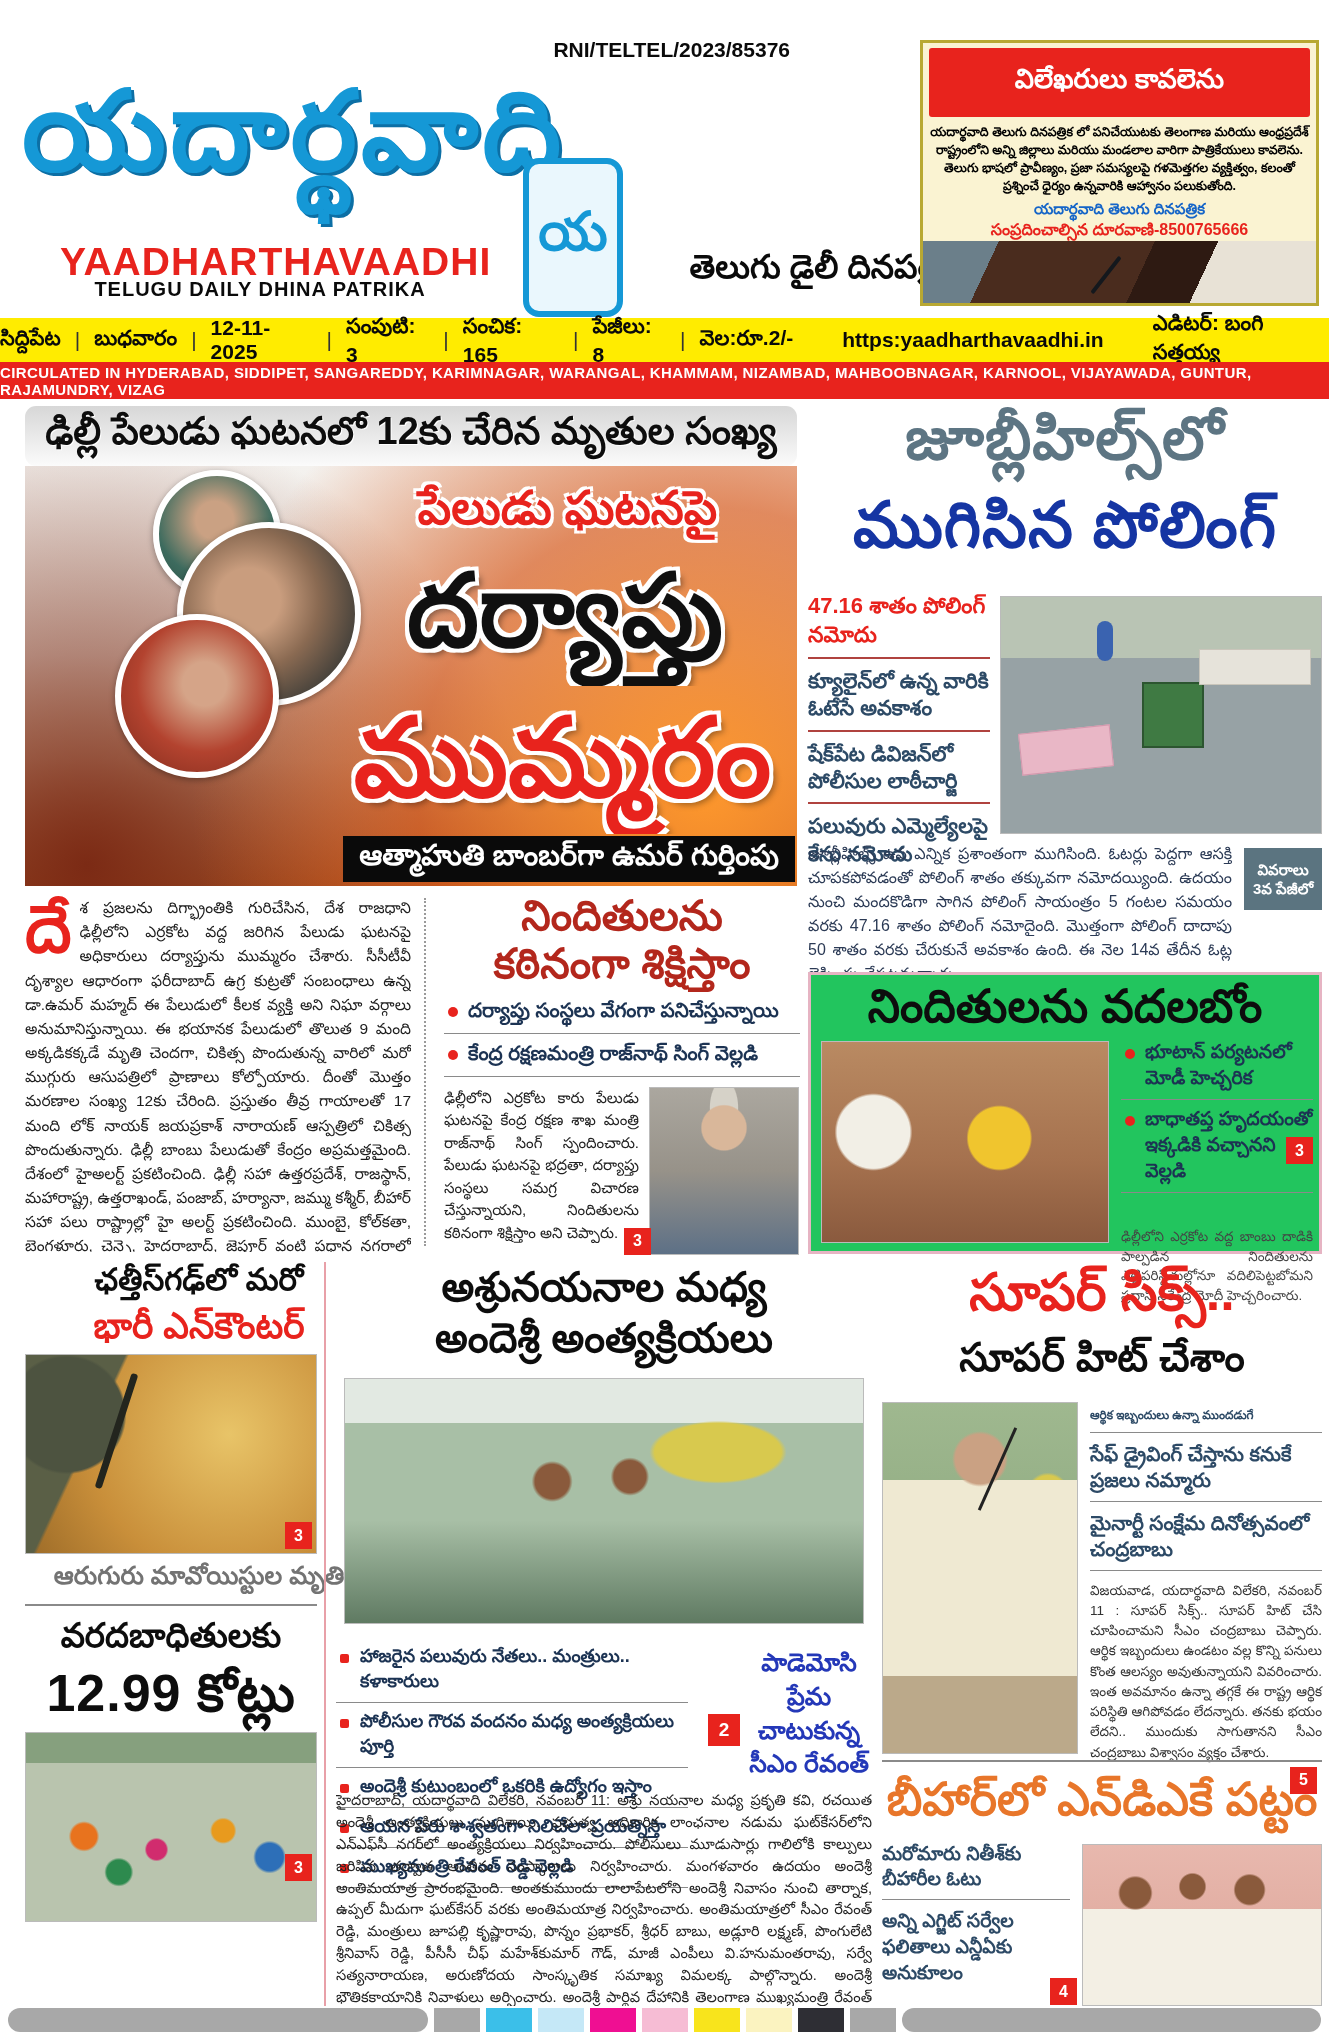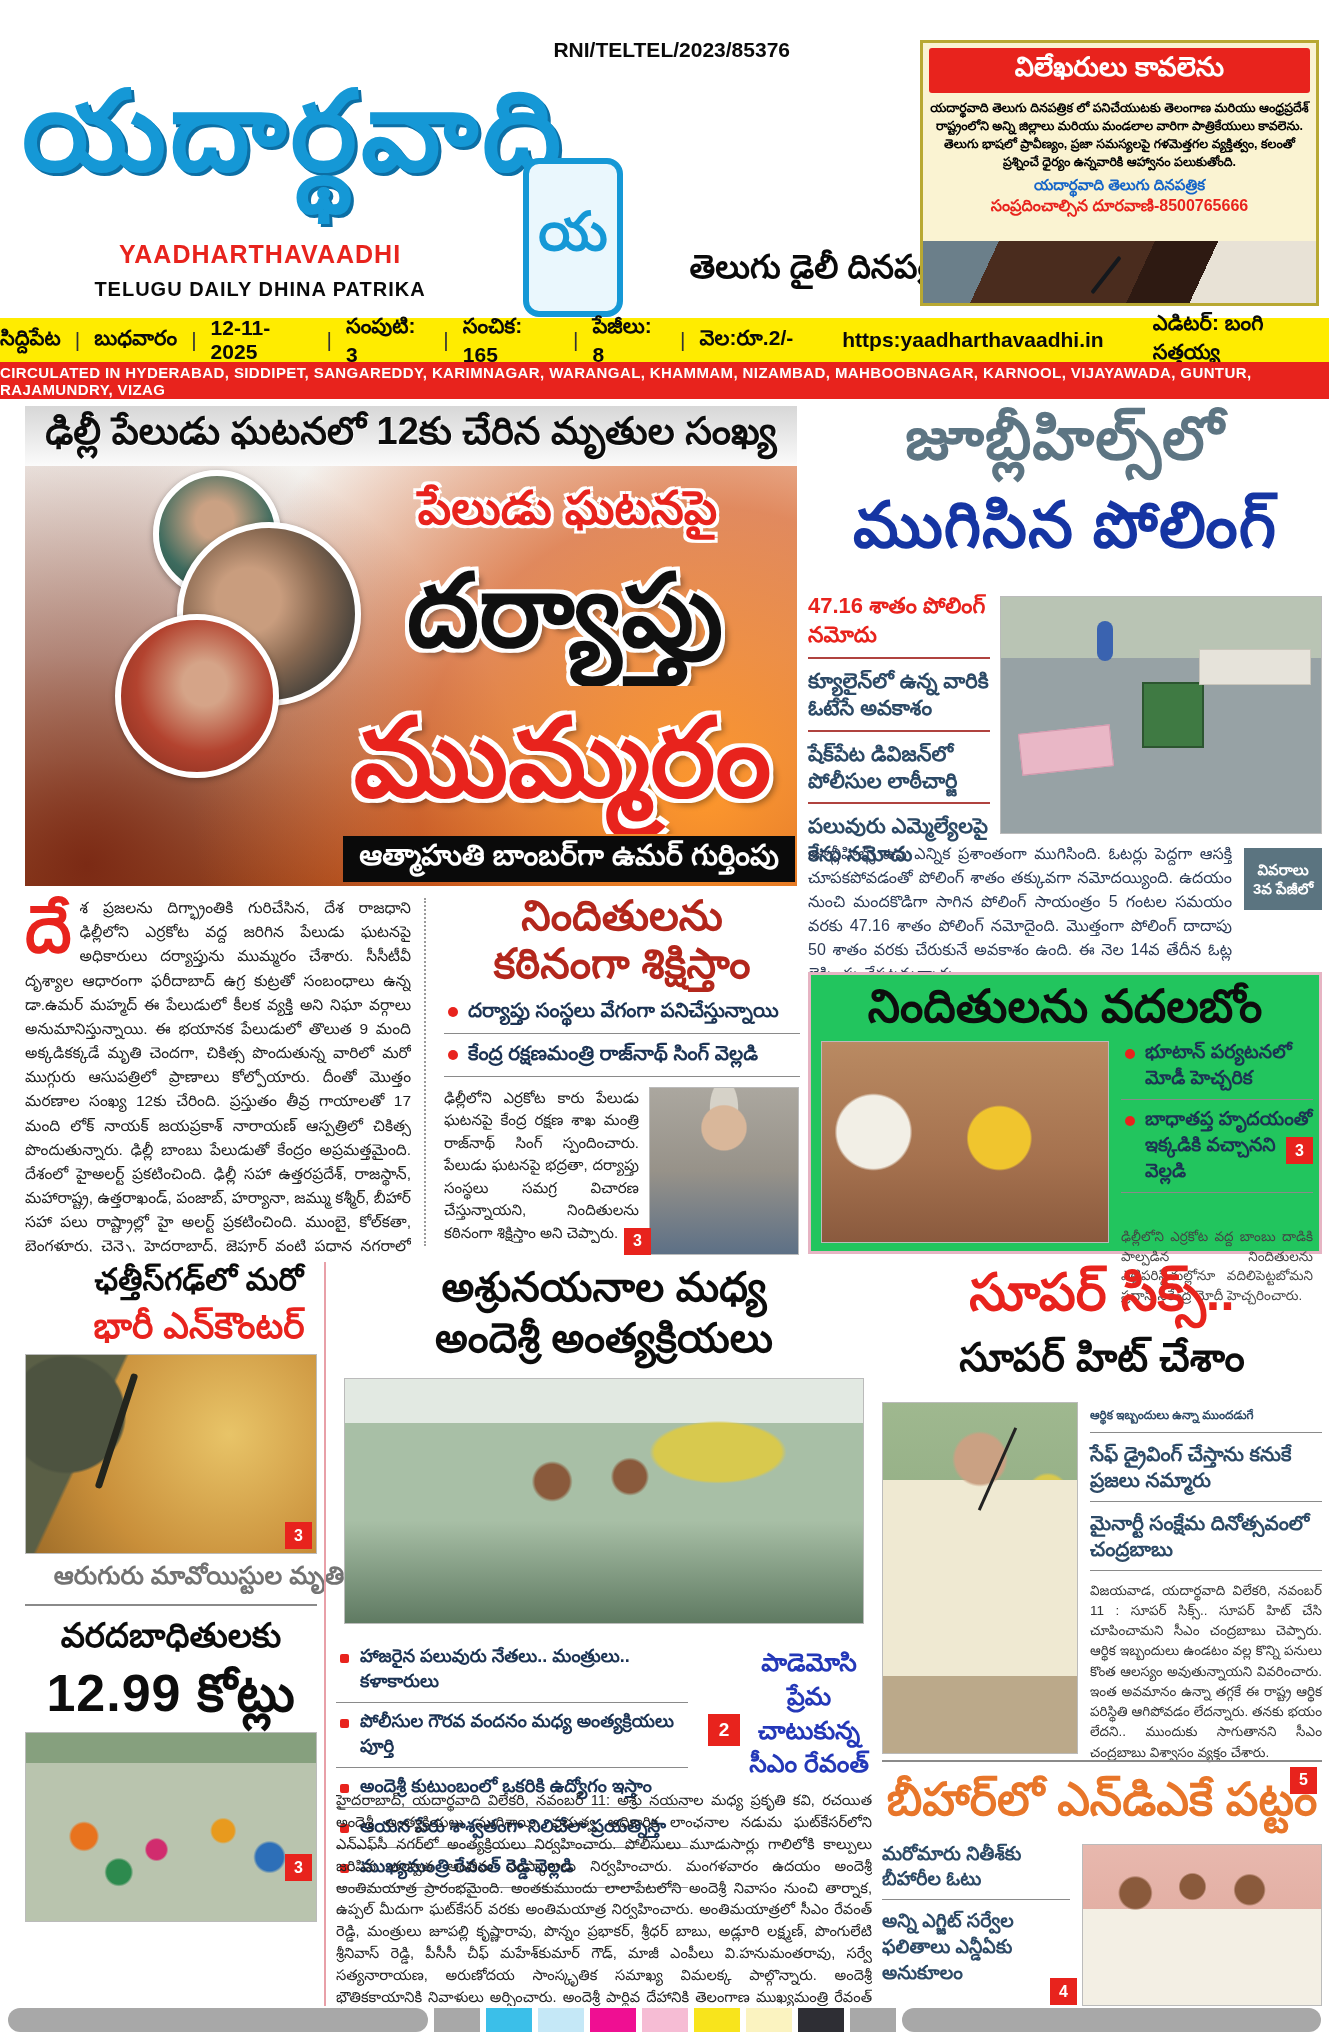--- a/index.html
+++ b/index.html
@@ -6,30 +6,30 @@
   .page{position:relative;width:1329px;height:2032px;margin:0 auto;background:#fff;
         font-family:"Liberation Sans","DejaVu Sans",sans-serif;overflow:hidden;color:#111;}
   .abs{position:absolute;}
   .ctr{text-align:center;}
   .jst{text-align:justify;}
 
   
   .rni{font-weight:bold;font-size:21px;color:#0a0a0a;text-align:right;}
   .mast-title{font-weight:800;font-size:112px;line-height:200px;color:#1598d6;white-space:nowrap;
               letter-spacing:4px;text-shadow:3px 3px 0 #0c6fa5;overflow:hidden;}
-  .mast-en{font-weight:800;font-size:25px;color:#e8231d;letter-spacing:1px;}
+  .mast-en{font-weight:800;font-size:39px;color:#e8231d;letter-spacing:1px;}
   .mast-tag{font-weight:800;font-size:20px;color:#0a0a0a;letter-spacing:1px;}
   .emblem{border:6px solid #1598d6;border-radius:16px;background:#eaf7fd;
           display:flex;align-items:center;justify-content:center;}
   .emblem span{font-size:54px;font-weight:800;color:#1598d6;}
   .mast-sub{font-weight:700;font-size:33px;color:#0a0a0a;}
 
   .ad-box{border:3px solid #b8a832;background:#faf3d2;box-sizing:border-box;overflow:hidden;}
   .ad-title{background:#e8231d;color:#fff;font-weight:800;font-size:27px;text-align:center;
-            margin:5px 6px 4px 6px;padding:4px 0;border-radius:3px;}
+            margin:5px 6px 4px 6px;padding:16px 0;border-radius:3px;}
   .ad-body{font-size:12.5px;line-height:1.45;color:#000000;padding:2px 2px;text-align:center;font-weight:600;}
   .ad-brand{color:#1565c8;font-weight:800;font-size:15px;text-align:center;margin-top:2px;}
   .ad-phone{color:#e8231d;font-weight:800;font-size:16px;text-align:center;}
   .ad-photo{position:absolute;left:0;right:0;bottom:0;height:62px;
             background:linear-gradient(115deg,#6b7f8a 0 18%,#4a2c1e 18% 55%,#2e1a12 55% 70%,#e8e2d6 70% 100%);}
   .ad-pen{position:absolute;left:46%;top:18%;width:4px;height:46px;background:#14181d;transform:rotate(38deg);border-radius:2px;}
 
   .infobar{background:#ffec00;display:flex;align-items:center;justify-content:center;
            font-weight:700;font-size:21px;color:#0a0a0a;gap:14px;}
   .infobar .sep{color:#333;font-weight:400;}
@@ -143,21 +143,21 @@
     <span>పేజీలు: 8</span>
       <span class="sep">|</span>
     <span>వెల:రూ.2/-</span>
     <span style="width:22px;"></span>
     <span>https:yaadharthavaadhi.in</span>
     <span style="width:22px;"></span>
     <span>ఎడిటర్: బంగి సత్తయ్య</span>
   </div>
   <div class="abs circbar" style="left:0;top:362px;width:1329px;height:37px;">CIRCULATED IN HYDERABAD, SIDDIPET, SANGAREDDY, KARIMNAGAR, WARANGAL, KHAMMAM, NIZAMBAD, MAHBOOBNAGAR, KARNOOL, VIJAYAWADA, GUNTUR, RAJAMUNDRY, VIZAG</div>
 
-  <div class="abs kicker" style="left:25px;top:406px;width:772px;height:60px;">ఢిల్లీ పేలుడు ఘటనలో 12కు చేరిన మృతుల సంఖ్య</div>
+  <div class="abs kicker" style="left:25px;top:406px;width:772px;height:60px;border-radius:11px;">ఢిల్లీ పేలుడు ఘటనలో 12కు చేరిన మృతుల సంఖ్య</div>
 
   <div class="abs collage" style="left:25px;top:466px;width:772px;height:420px;">
     <div class="circle" style="left:128px;top:4px;width:116px;height:116px;background:radial-gradient(circle at 48% 38%,#caa183 20%,#3d6b5e 62%,#2a4c43);"></div>
     <div class="circle" style="left:152px;top:56px;width:172px;height:172px;background:radial-gradient(circle at 38% 42%,#c99d7e 22%,#8a6a52 48%,#43403a 78%,#2f2d29);"></div>
     <div class="circle" style="left:90px;top:148px;width:152px;height:152px;background:radial-gradient(circle at 55% 42%,#d5a488 18%,#b3432f 56%,#7e2a1c);"></div>
     <div class="abs ol-red ctr" style="left:320px;top:14px;width:445px;">పేలుడు ఘటనపై</div>
     <div class="abs h-black ctr" style="left:310px;top:70px;width:460px;height:150px;line-height:150px;overflow:hidden;">దర్యాప్తు</div>
     <div class="abs h-red ctr" style="left:300px;top:216px;width:475px;height:152px;line-height:152px;overflow:hidden;">ముమ్మరం</div>
     <div class="abs strap" style="left:318px;top:370px;width:452px;height:46px;">ఆత్మాహుతి బాంబర్‌గా ఉమర్ గుర్తింపు</div>
   </div>

